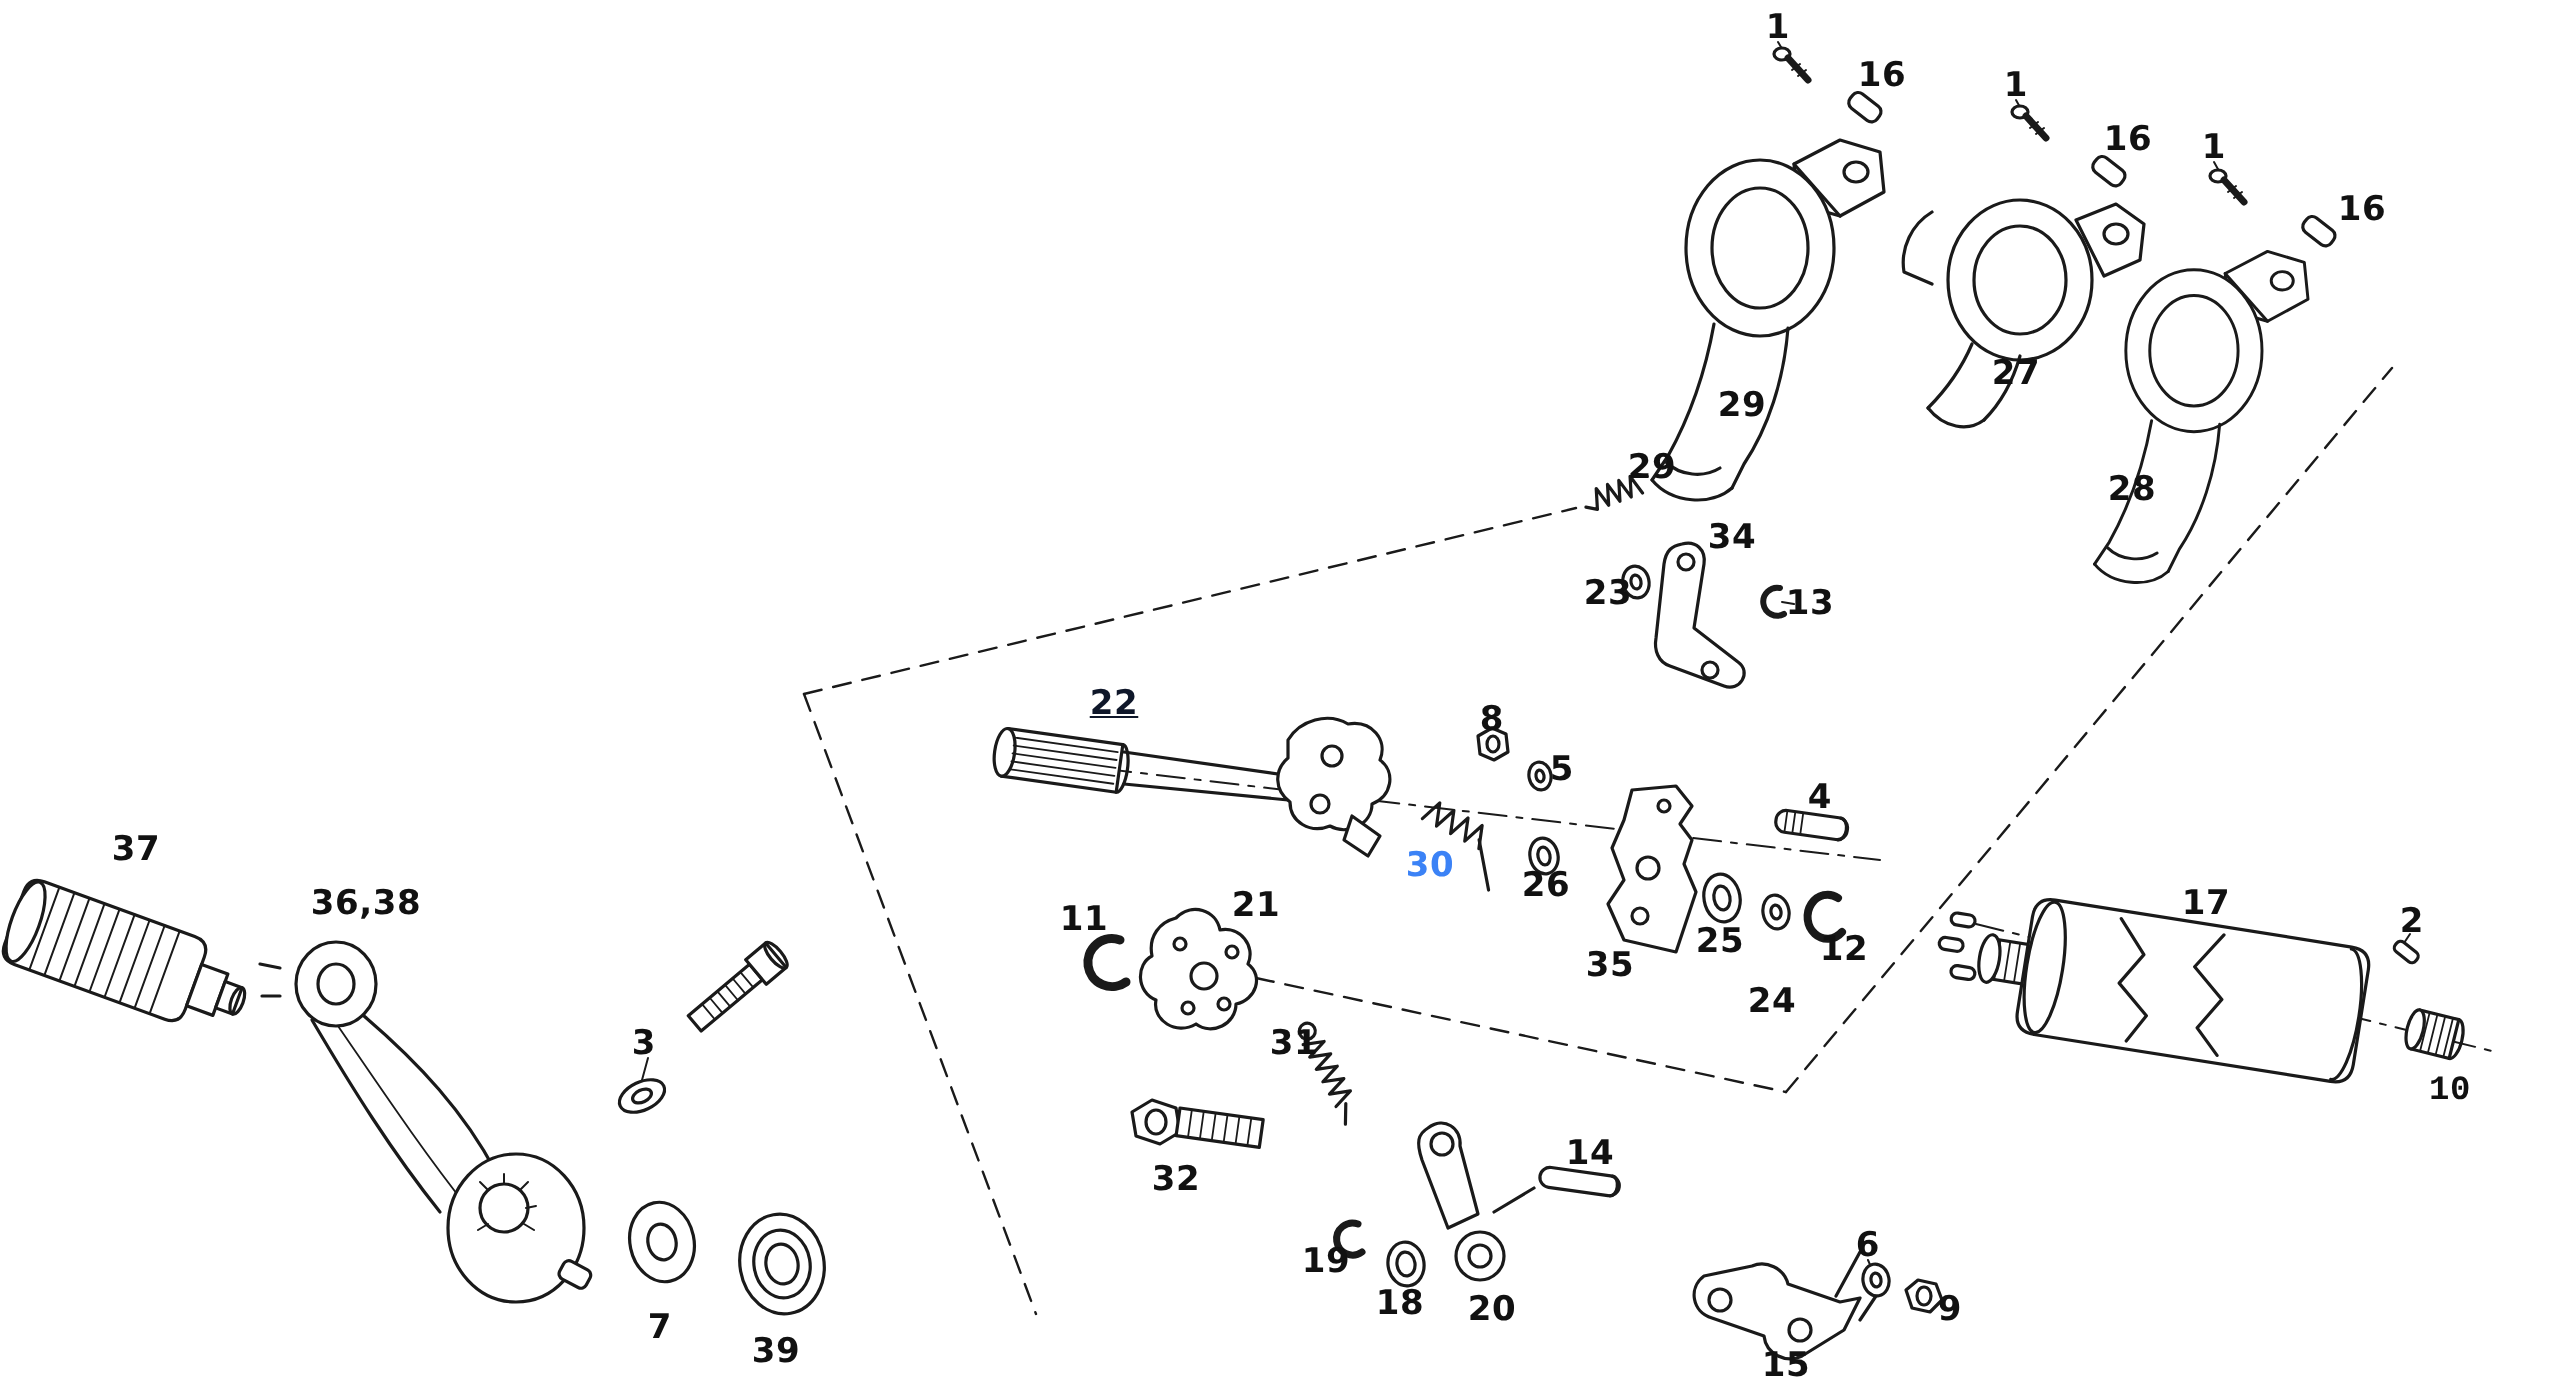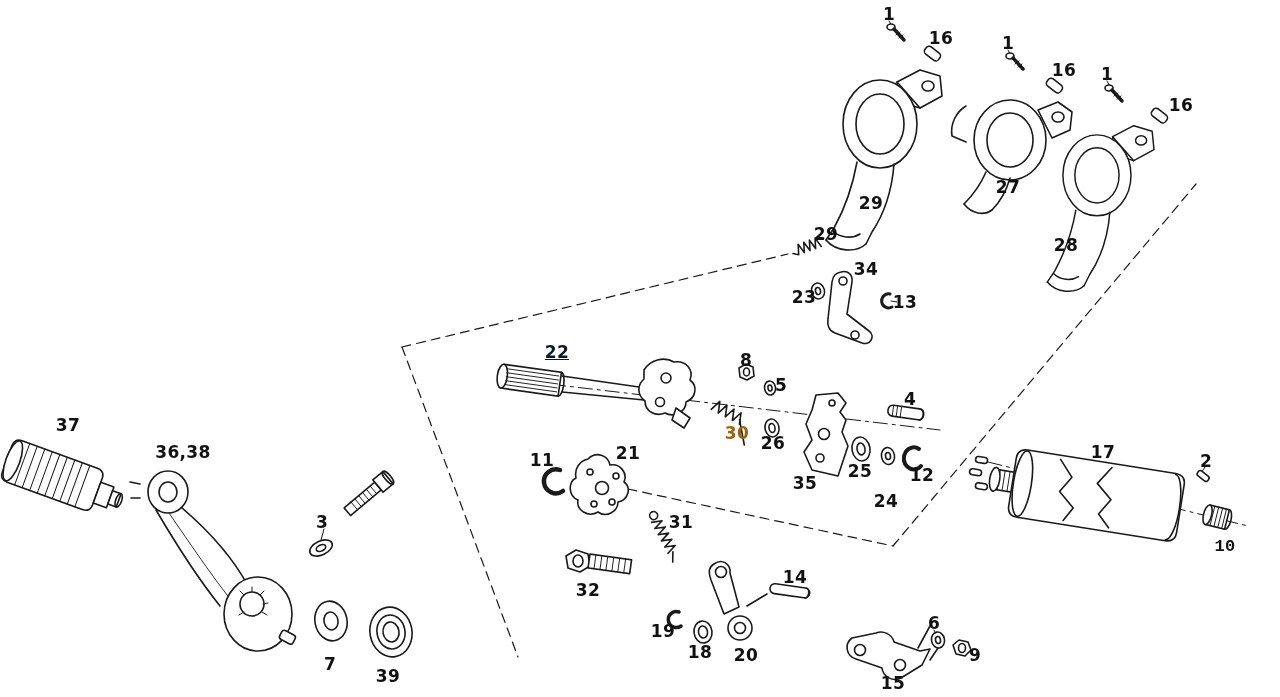--- a/index.html
+++ b/index.html
@@ -312,36 +312,36 @@
       <div class="part-label" style="left: 871px; top: 203px; color: rgb(17, 17, 17);">29</div>
       <div class="part-label" style="left: 1008px; top: 187px; color: rgb(17, 17, 17);">27</div>
       <div class="part-label" style="left: 1066px; top: 245px; color: rgb(17, 17, 17);">28</div>
       <div class="part-label" style="left: 826px; top: 234px; color: rgb(17, 17, 17);">29</div>
       <div class="part-label" style="left: 866px; top: 269px; color: rgb(17, 17, 17);">34</div>
       <div class="part-label" style="left: 804px; top: 297px; color: rgb(17, 17, 17);">23</div>
       <div class="part-label" style="left: 905px; top: 302px; color: rgb(17, 17, 17);">13</div>
       <div class="part-label" style="left: 557px; top: 352px; color: #0f172a; text-decoration: underline;">22</div>
       <div class="part-label" style="left: 746px; top: 360px; color: rgb(17, 17, 17);">8</div>
       <div class="part-label" style="left: 781px; top: 385px; color: rgb(17, 17, 17);">5</div>
-      <div class="part-label" style="left: 737px; top: 433px; color: #a16207;">30</div>
+      <div class="part-label" style="left: 715px; top: 433px; color: #3b82f6;">30</div>
       <div class="part-label" style="left: 773px; top: 443px; color: rgb(17, 17, 17);">26</div>
       <div class="part-label" style="left: 910px; top: 399px; color: rgb(17, 17, 17);">4</div>
       <div class="part-label" style="left: 805px; top: 483px; color: rgb(17, 17, 17);">35</div>
       <div class="part-label" style="left: 860px; top: 471px; color: rgb(17, 17, 17);">25</div>
       <div class="part-label" style="left: 886px; top: 479px; color: rgb(17, 17, 17); margin-top: 22px;">24</div>
       <div class="part-label" style="left: 922px; top: 475px; color: rgb(17, 17, 17);">12</div>
       <div class="part-label" style="left: 1103px; top: 452px; color: rgb(17, 17, 17);">17</div>
       <div class="part-label" style="left: 1206px; top: 461px; color: rgb(17, 17, 17);">2</div>
       <div class="part-label" style="left: 1225px; top: 546px; color: rgb(17, 17, 17); font-family: Liberation Mono, monospace;">10</div>
       <div class="part-label" style="left: 542px; top: 460px; color: rgb(17, 17, 17);">11</div>
       <div class="part-label" style="left: 628px; top: 453px; color: rgb(17, 17, 17);">21</div>
       <div class="part-label" style="left: 68px; top: 425px; color: rgb(17, 17, 17);">37</div>
       <div class="part-label" style="left: 183px; top: 452px; color: rgb(17, 17, 17);">36,38</div>
       <div class="part-label" style="left: 322px; top: 522px; color: rgb(17, 17, 17);">3</div>
-      <div class="part-label" style="left: 681px; top: 522px; color: rgb(17, 17, 17);">31</div>
+      <div class="part-label" style="left: 647px; top: 522px; color: rgb(17, 17, 17);">31</div>
       <div class="part-label" style="left: 588px; top: 590px; color: rgb(17, 17, 17);">32</div>
       <div class="part-label" style="left: 795px; top: 577px; color: rgb(17, 17, 17);">14</div>
       <div class="part-label" style="left: 663px; top: 631px; color: rgb(17, 17, 17);">19</div>
       <div class="part-label" style="left: 700px; top: 652px; color: rgb(17, 17, 17);">18</div>
       <div class="part-label" style="left: 746px; top: 655px; color: rgb(17, 17, 17);">20</div>
       <div class="part-label" style="left: 934px; top: 623px; color: rgb(17, 17, 17);">6</div>
       <div class="part-label" style="left: 975px; top: 655px; color: rgb(17, 17, 17);">9</div>
       <div class="part-label" style="left: 893px; top: 683px; color: rgb(17, 17, 17);">15</div>
       <div class="part-label" style="left: 330px; top: 664px; color: rgb(17, 17, 17);">7</div>
       <div class="part-label" style="left: 388px; top: 676px; color: rgb(17, 17, 17);">39</div>

